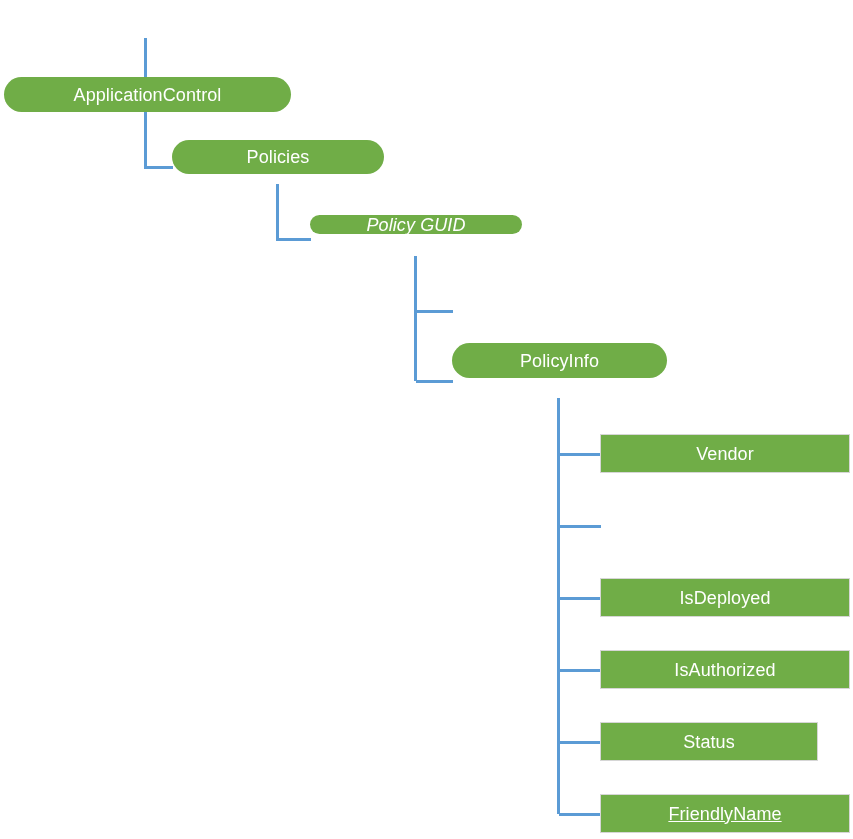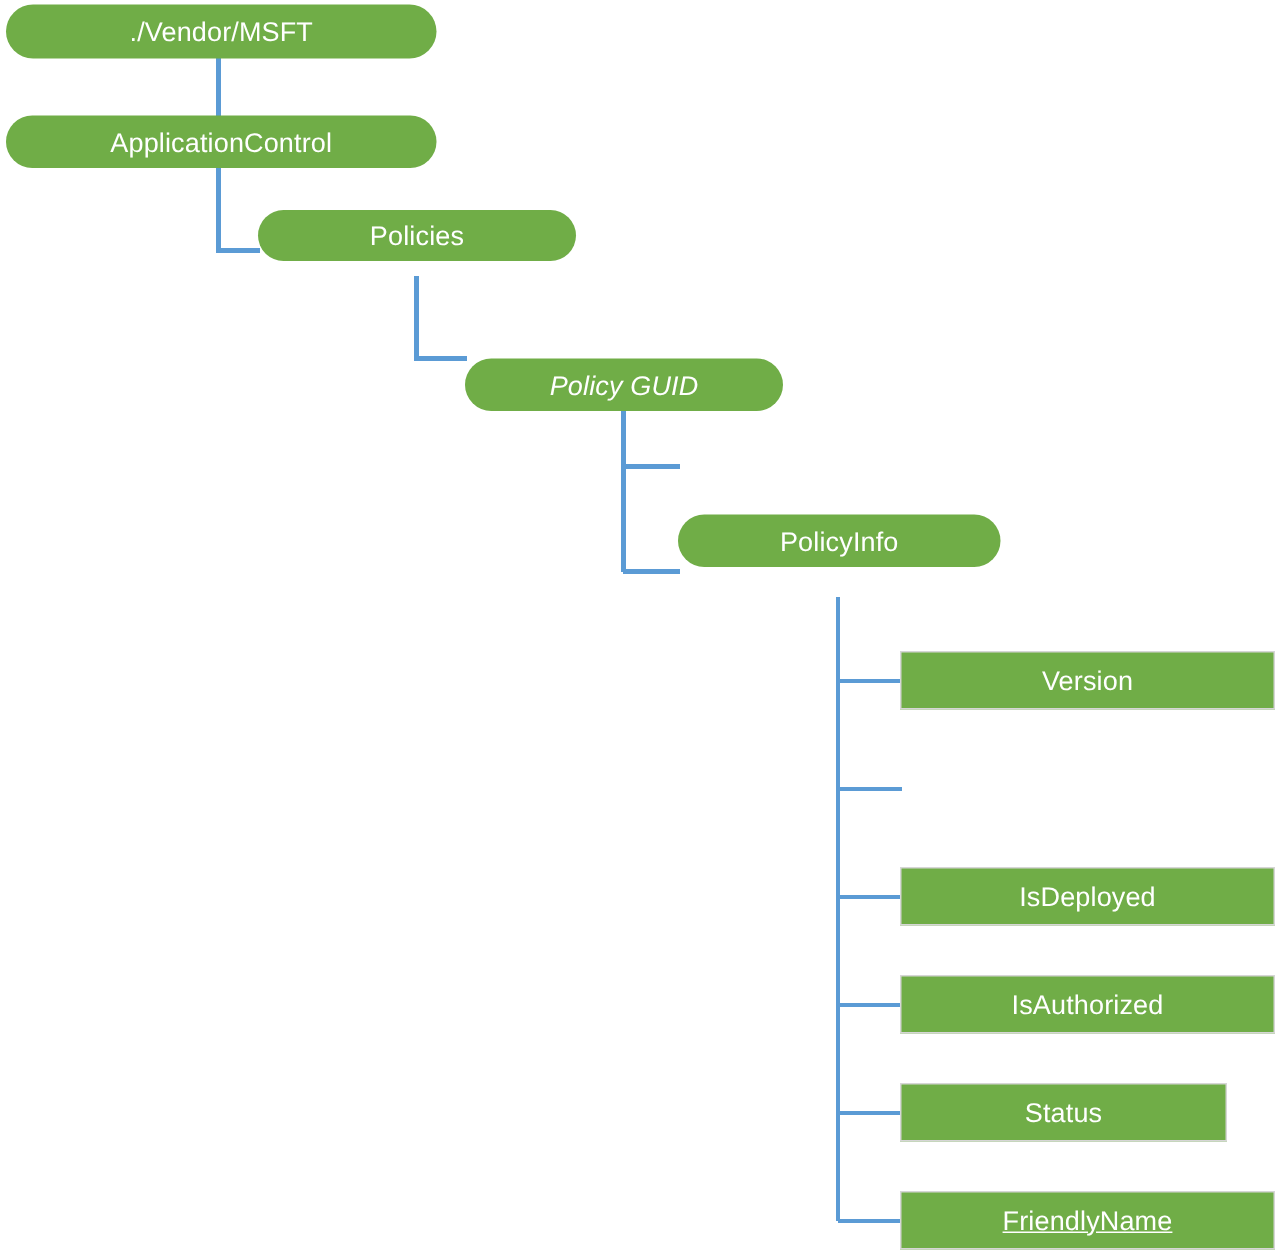--- a/index.html
+++ b/index.html
@@ -77,43 +77,40 @@
       <path d="M558.5,398 L558.5,814"></path>
       <path d="M558.5,454 L601,454"></path>
       <path d="M558.5,526 L601,526"></path>
       <path d="M558.5,598 L601,598"></path>
       <path d="M558.5,670 L601,670"></path>
       <path d="M558.5,742 L601,742"></path>
       <path d="M558.5,814 L601,814"></path>
     </g>
   </svg>
 
-  <div class="node rounded" style="left:4px; top:3px; width:287px; height:36px;">
-    <span class="node-label">./Vendor/MSFT</span>
-  </div>
 
   <div class="node rounded" style="left:4px; top:77px; width:287px; height:35px;">
     <span class="node-label">ApplicationControl</span>
   </div>
 
   <div class="node rounded" style="left:172px; top:140px; width:212px; height:34px;">
     <span class="node-label">Policies</span>
   </div>
 
-  <div class="node rounded italic" style="left:310px; top:239px; width:212px; height:35px;">
+  <div class="node rounded italic" style="left:310px; top:215px; width:212px; height:19px;">
     <span class="node-label">Policy GUID</span>
   </div>
 
 
   <div class="node rounded" style="left:452px; top:343px; width:215px; height:35px;">
     <span class="node-label">PolicyInfo</span>
   </div>
 
   <div class="node rect" style="left:600px; top:434px; width:250px; height:39px;">
-    <span class="node-label">Version</span>
+    <span class="node-label">Vendor</span>
   </div>
 
 
   <div class="node rect" style="left:600px; top:578px; width:250px; height:39px;">
     <span class="node-label">IsDeployed</span>
   </div>
 
   <div class="node rect" style="left:600px; top:650px; width:250px; height:39px;">
     <span class="node-label">IsAuthorized</span>
   </div>

